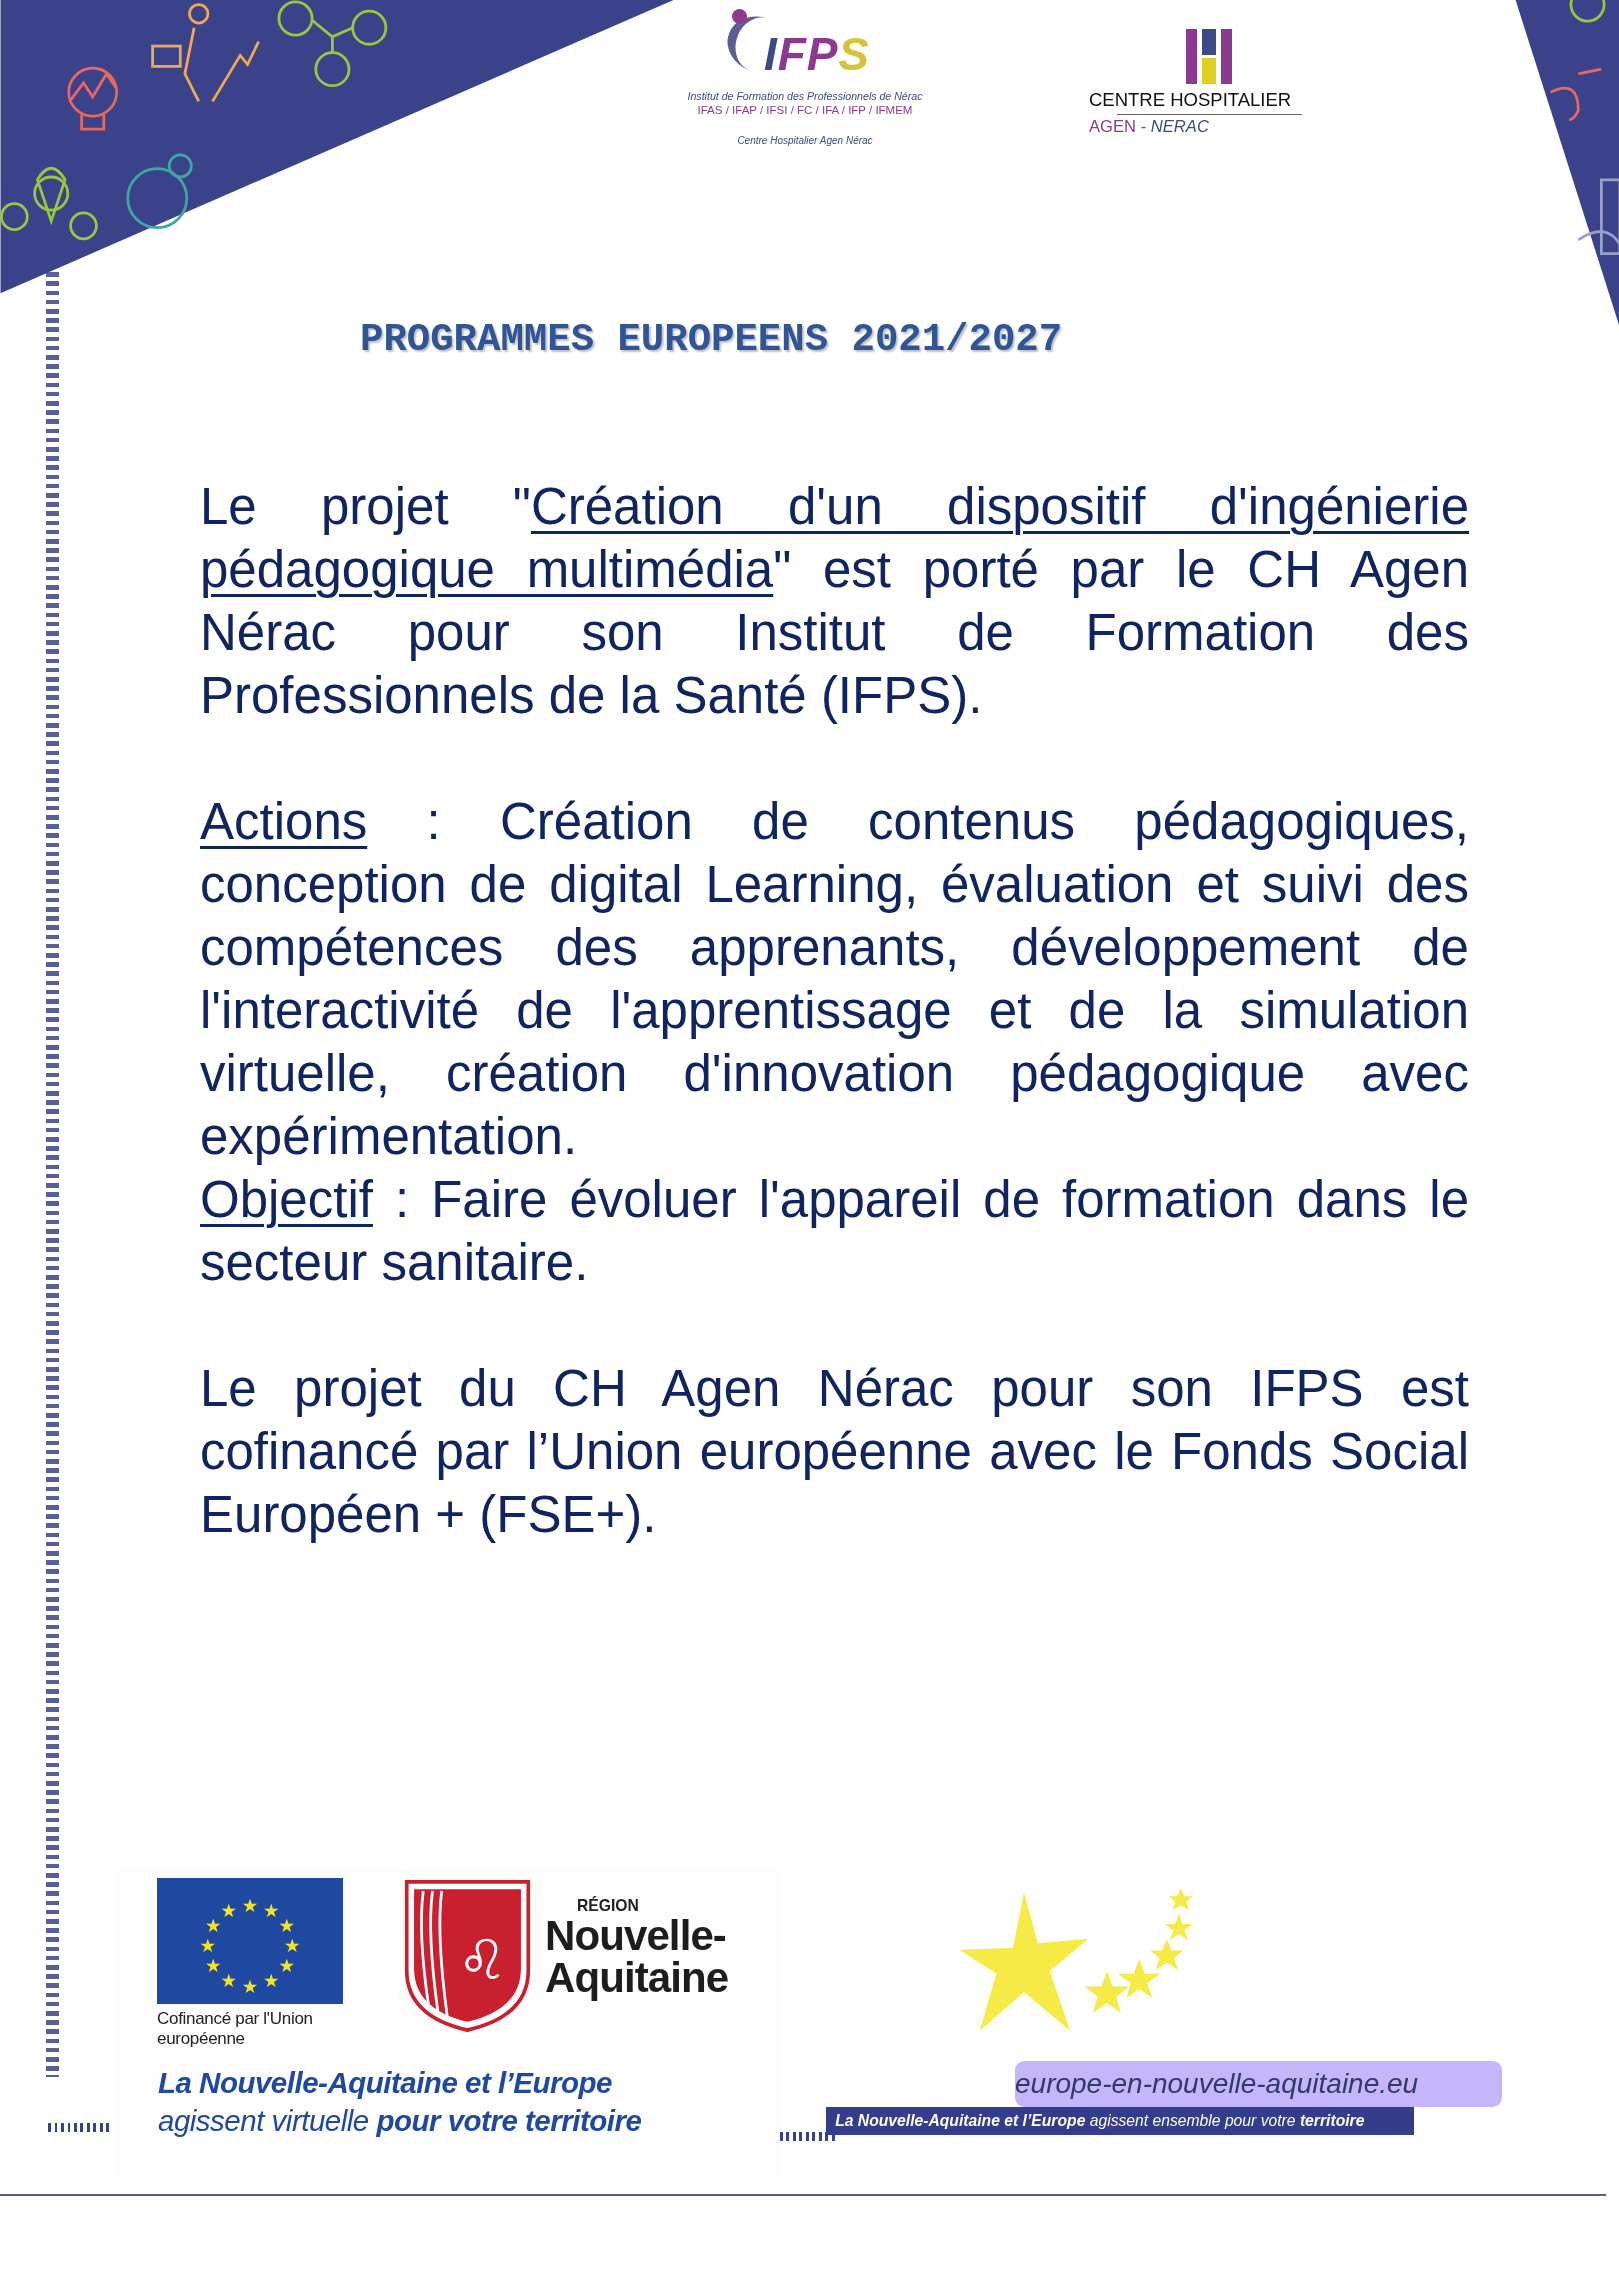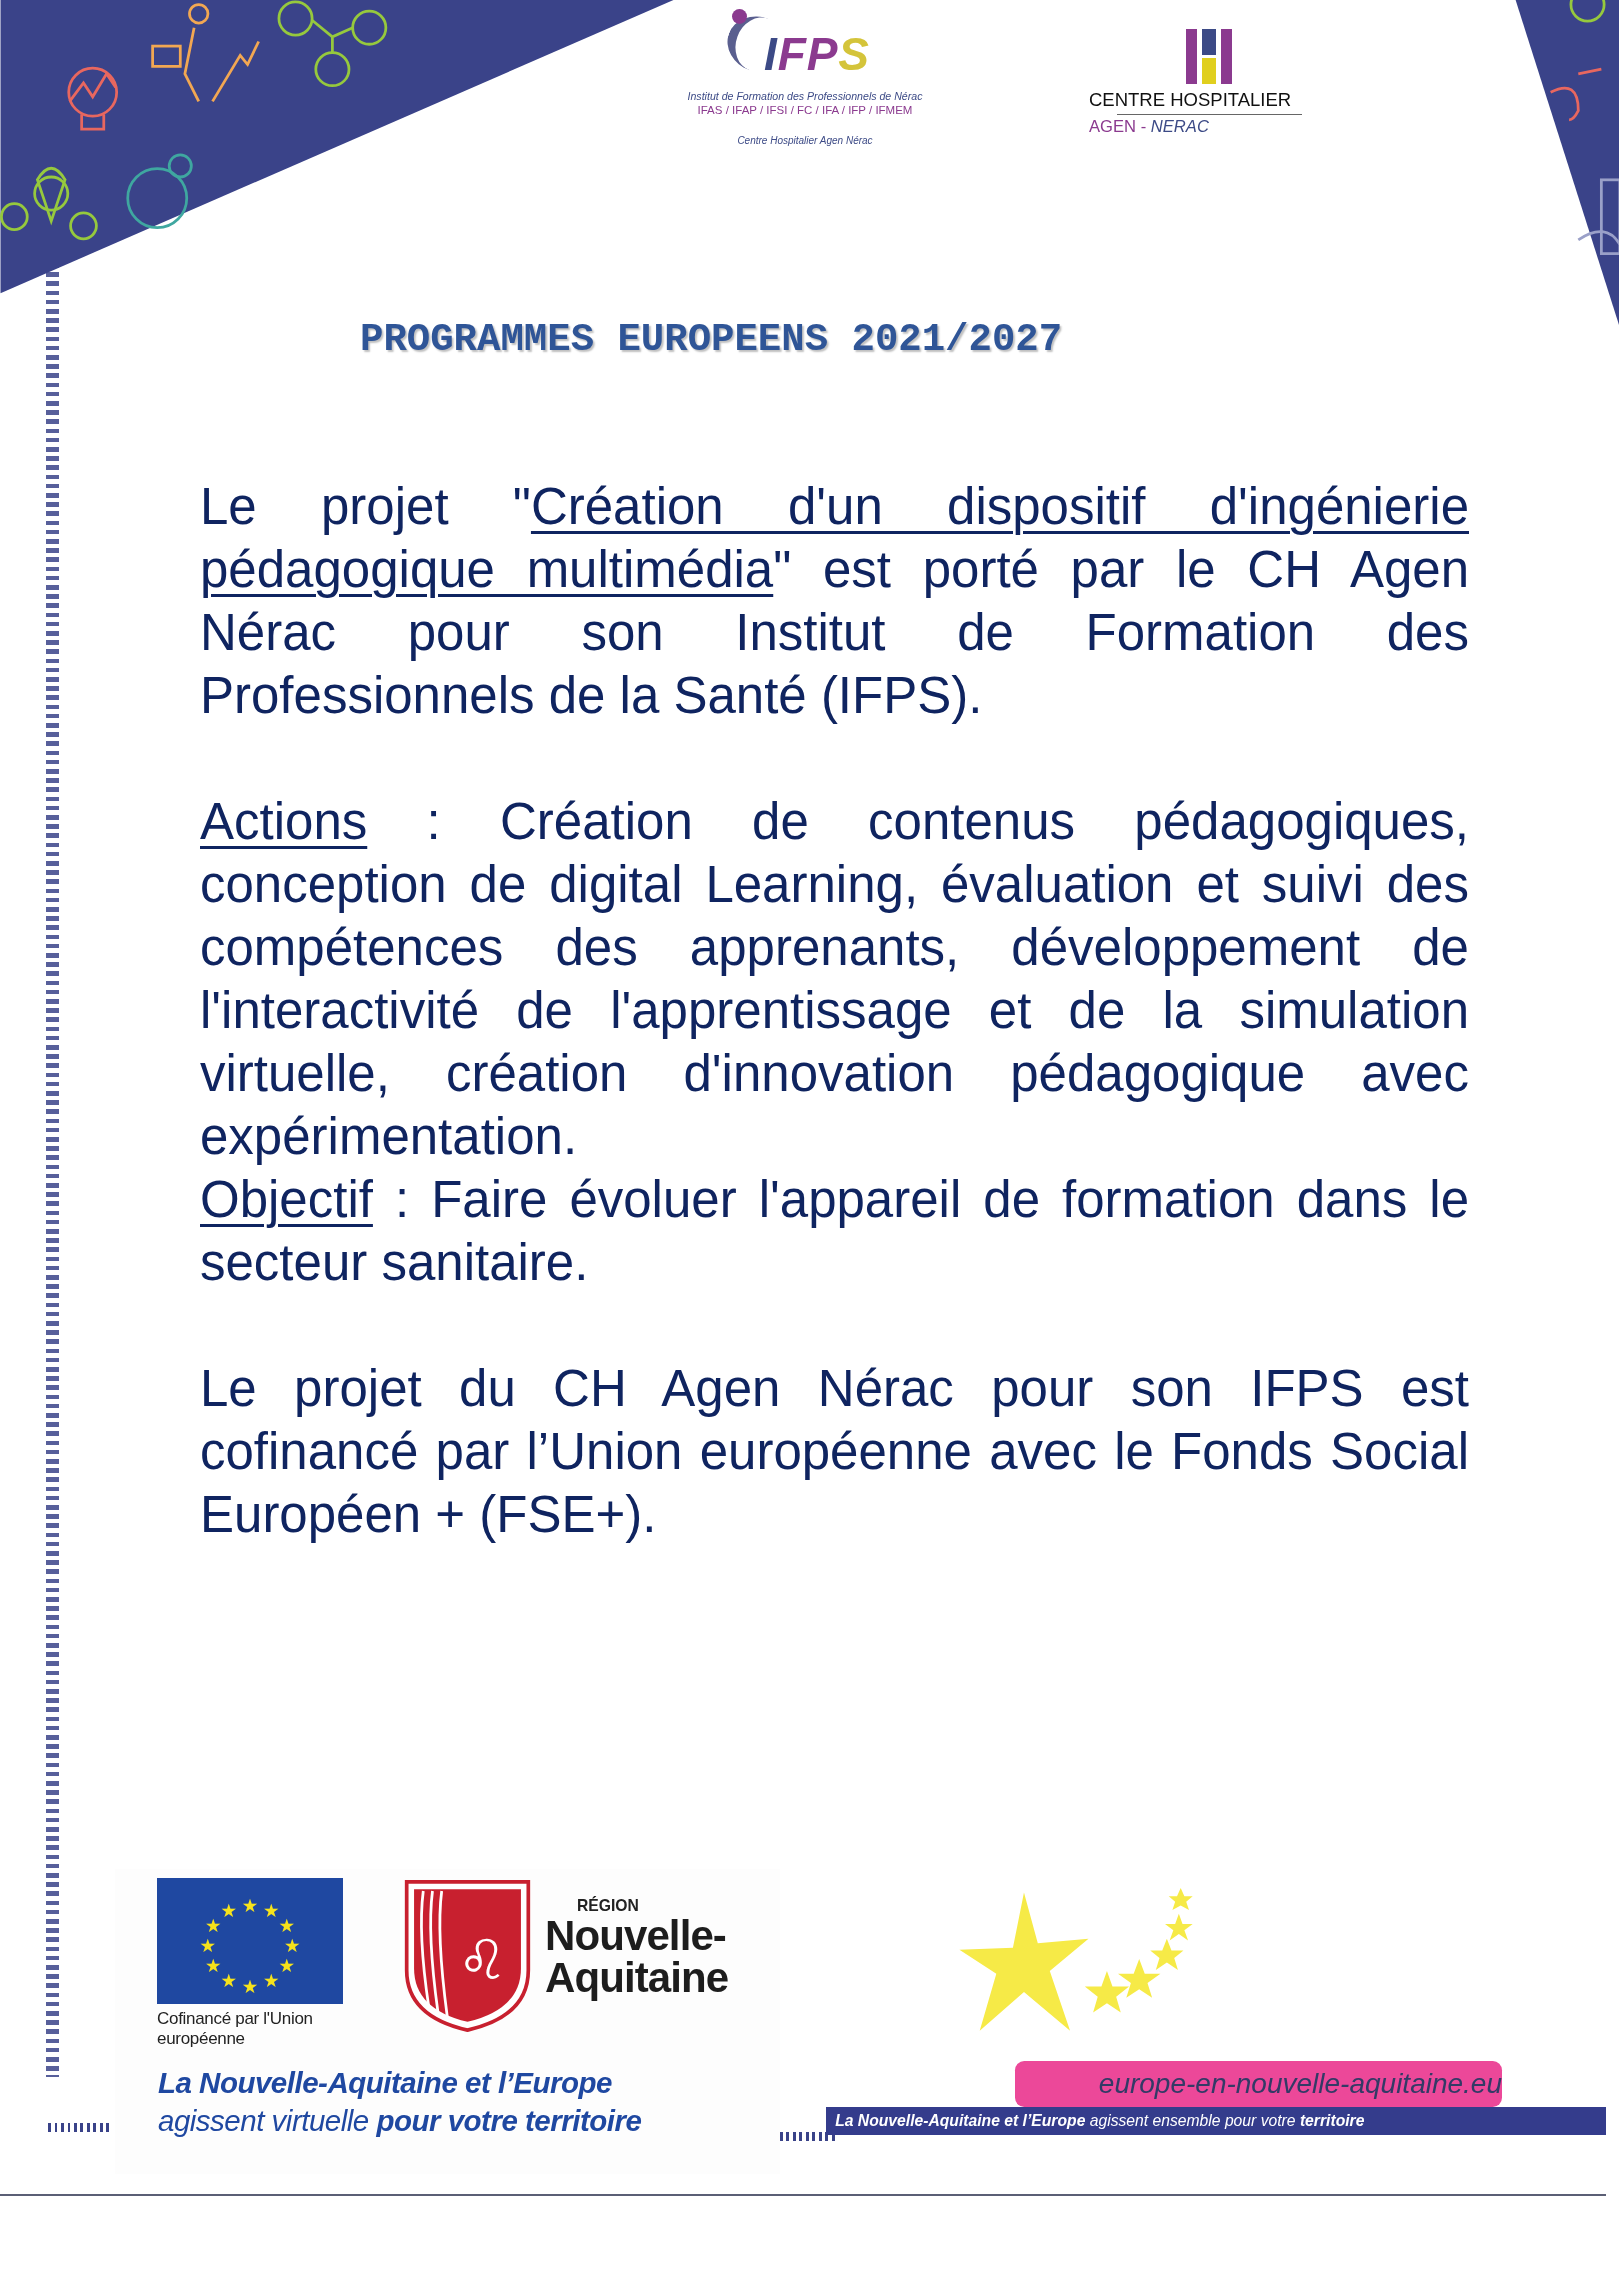--- a/index.html
+++ b/index.html
@@ -62,23 +62,23 @@
   .eu-cap { left:157px; top:2009px; width:194px; font-size:17px; color:#222; letter-spacing:-0.3px; }
   .shield { left:403px; top:1878px; width:129px; height:155px; }
   .na-region { left:577px; top:1897px; font-size:15.7px; font-weight:bold; color:#222; }
   .na-name { left:545px; top:1915px; font-size:42px; font-weight:bold; color:#1d1d1d; line-height:42px; letter-spacing:-0.9px; }
   .na-tag1 { left:158px; top:2066px; font-size:29.5px; font-weight:bold; font-style:italic; color:#1f48a1; letter-spacing:-0.5px; }
   .na-tag2 { left:158px; top:2104px; font-size:29.5px; font-style:italic; color:#1f48a1; letter-spacing:-0.5px; }
   .na-tag2 b { font-weight:bold; }
 
   
   .stars { left:941px; top:1883px; width:295px; height:185px; }
-  .url-pill { left:1015px; top:2061px; width:487px; height:46px; background:#ec4899; border-radius:9.2px;
-    font-size:28px; font-style:italic; color:#333a66; text-align:right; line-height:46px; }
-  .strap { left:826px; top:2107px; width:780px; height:28px; background:#343c8c; color:#ffffff;
+  .url-pill { left:1015px; top:2061px; width:487px; height:46px; background:#c4b5fd; border-radius:9.2px;
+    font-size:28px; font-style:italic; color:#333a66; text-align:left; line-height:46px; }
+  .strap { left:826px; top:2107px; width:588px; height:28px; background:#343c8c; color:#ffffff;
     font-size:15.7px; font-style:italic; line-height:28px; padding-left:9.2px; box-sizing:border-box; }
   .strap b { font-weight:bold; }
 
   .bottom-rule { left:0; top:2194px; width:1606px; height:1.8px; background:#5b5f75; }
 </style>
 </head>
 <body>
 
 <svg id="banner-left" class="abs" viewBox="0 0 730 320">
   <polygon points="0,0 730,0 0,318" fill="#3a4389"></polygon>

